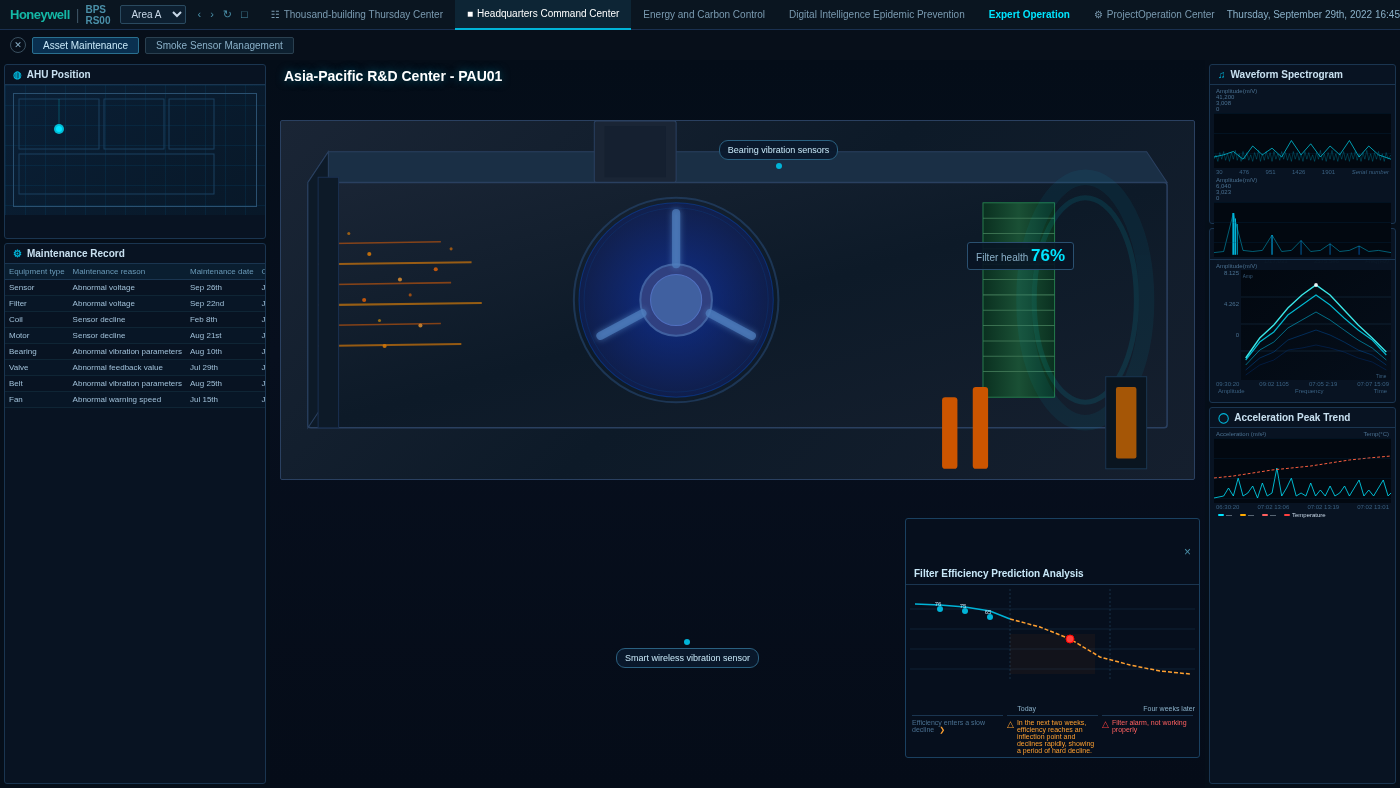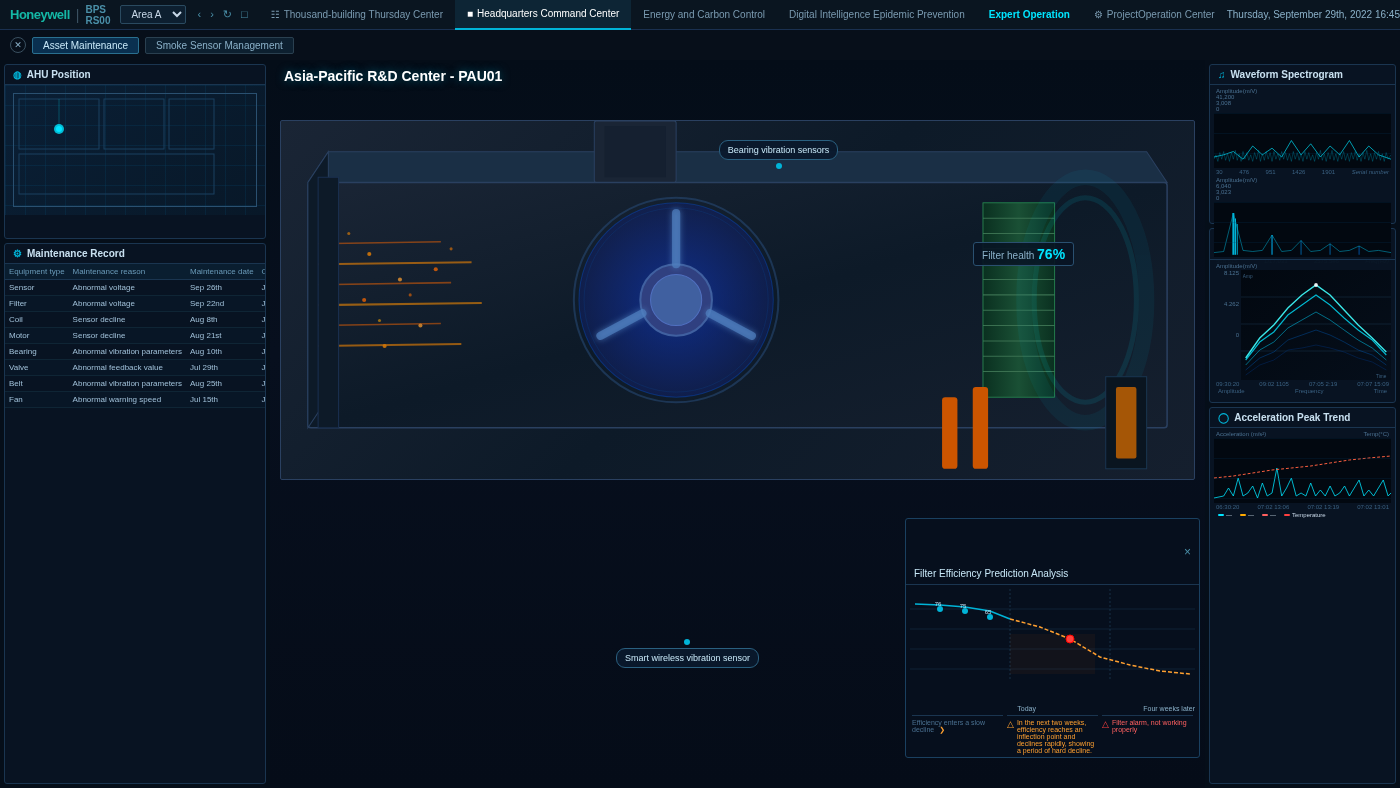--- a/index.html
+++ b/index.html
@@ -321,21 +321,21 @@
       background: rgba(8,20,35,0.9);
       border: 1px solid #2a5070;
       border-radius: 3px;
       padding: 3px 8px;
       font-size: 10px;
       color: #8ab0c8;
       z-index: 20;
     }
     .filter-health-pct {
       color: #00e5ff;
-      font-size: 14px;
+      font-size: 17px;
       font-weight: bold;
     }
 
     
     #filter-panel {
       position: absolute;
       bottom: 30px;
       right: 5px;
       width: 295px;
       background: rgba(6,16,30,0.97);
@@ -346,21 +346,21 @@
     .filter-panel-header {
       display: flex;
       align-items: center;
       justify-content: space-between;
       padding: 5px 8px;
       border-bottom: 1px solid #1a3550;
     }
     .filter-panel-title {
       font-size: 10px;
       color: #c8e8f8;
-      font-weight: normal;
+      font-weight: bold;
       margin-top: 44px;
     }
     .filter-tabs {
       display: flex;
       gap: 0;
       border-bottom: 1px solid #1a3550;
     }
     .filter-tab {
       padding: 3px 8px;
       font-size: 8px;
@@ -600,21 +600,21 @@
               <tr>
         <td>Filter</td>
         <td>Abnormal voltage</td>
         <td>Sep 22nd</td>
         <td>Jun 2nd</td>
 
       </tr>
               <tr>
         <td>Coil</td>
         <td>Sensor decline</td>
-        <td>Aug 8th</td>
+        <td>Feb 8th</td>
         <td>Jun 2nd</td>
 
       </tr>
               <tr>
         <td>Motor</td>
         <td>Sensor decline</td>
         <td>Aug 21st</td>
         <td>Jun 2nd</td>
 
       </tr>

